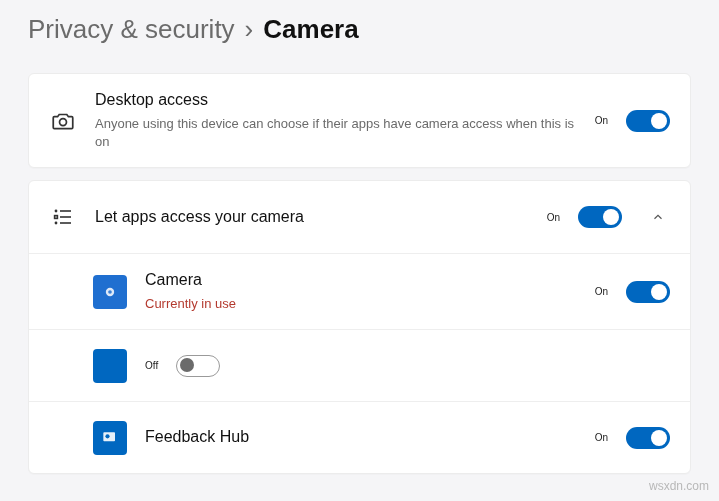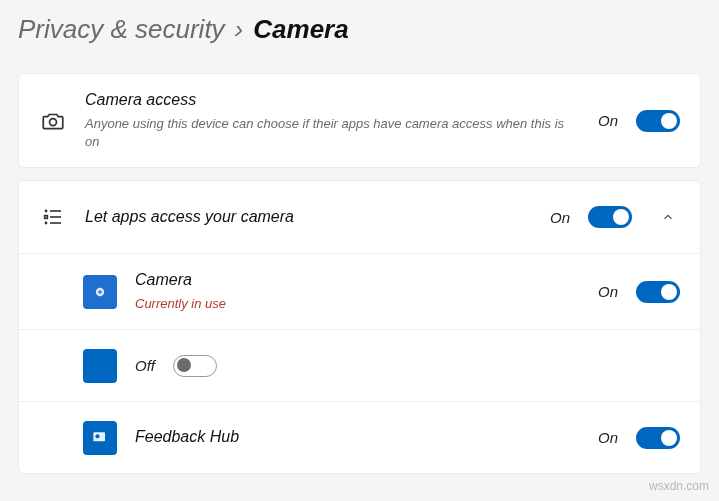--- a/index.html
+++ b/index.html
@@ -6,21 +6,21 @@
   body {
     margin: 0;
     padding: 0;
     width: 719px;
     height: 501px;
     background: #f5f5f7;
     font-family: "Segoe UI", -apple-system, sans-serif;
     color: #1a1a1a;
     overflow: hidden;
   }
-  .page { padding: 0 18px; font-style: italic; }
+  .page { padding: 0 28px; }
   .breadcrumb {
     display: flex;
     align-items: center;
     gap: 10px;
     padding: 14px 0 28px 0;
     font-size: 26px;
     font-weight: 600;
   }
   .breadcrumb .parent { color: #6b6b6b; font-weight: 500; cursor: pointer; }
   .breadcrumb .chev { color: #6b6b6b; font-weight: 400; }
@@ -45,21 +45,21 @@
     width: 34px; height: 34px; flex: 0 0 34px;
     border-radius: 4px; background: #0067c0;
     display: flex; align-items: center; justify-content: center;
   }
   .app-icon.camera-app { background: #1f6fd0; }
   .app-icon svg { display:block; }
   .labels { flex: 1 1 auto; min-width: 0; }
   .title { font-size: 16px; color: #111; line-height: 1.3; }
   .subtitle { font-size: 13px; color: #6b6b6b; line-height: 1.4; margin-top: 4px; }
   .subtitle.alert { color: #b43a2f; }
-  .status { font-size: 15px; color: #222; flex: 0 0 auto; }
+  .status { font-size: 10px; color: #222; flex: 0 0 auto; }
   .toggle {
     width: 44px; height: 22px; border-radius: 11px;
     position: relative; flex: 0 0 44px; cursor: pointer;
     background: #0067c0;
   }
   .toggle::after {
     content: "";
     position: absolute; top: 3px; right: 3px;
     width: 16px; height: 16px; border-radius: 50%;
     background: #fff;
@@ -95,21 +95,21 @@
 
   <div class="card">
     <div class="row">
       <span class="lead-icon">
         <svg width="26" height="26" viewBox="0 0 24 24" fill="none" stroke="currentColor" stroke-width="1.6">
           <path d="M4 8h3l1.5-2h7L17 8h3a1 1 0 0 1 1 1v9a1 1 0 0 1-1 1H4a1 1 0 0 1-1-1V9a1 1 0 0 1 1-1z"></path>
           <circle cx="12" cy="13" r="3.2"></circle>
         </svg>
       </span>
       <div class="labels">
-        <div class="title">Camera access</div>
+        <div class="title">Desktop access</div>
         <div class="subtitle">Anyone using this device can choose if their apps have camera access when this is on</div>
       </div>
       <span class="status">On</span>
       <div class="toggle"></div>
     </div>
   </div>
 
   <div class="card">
     <div class="row">
       <span class="lead-icon">

